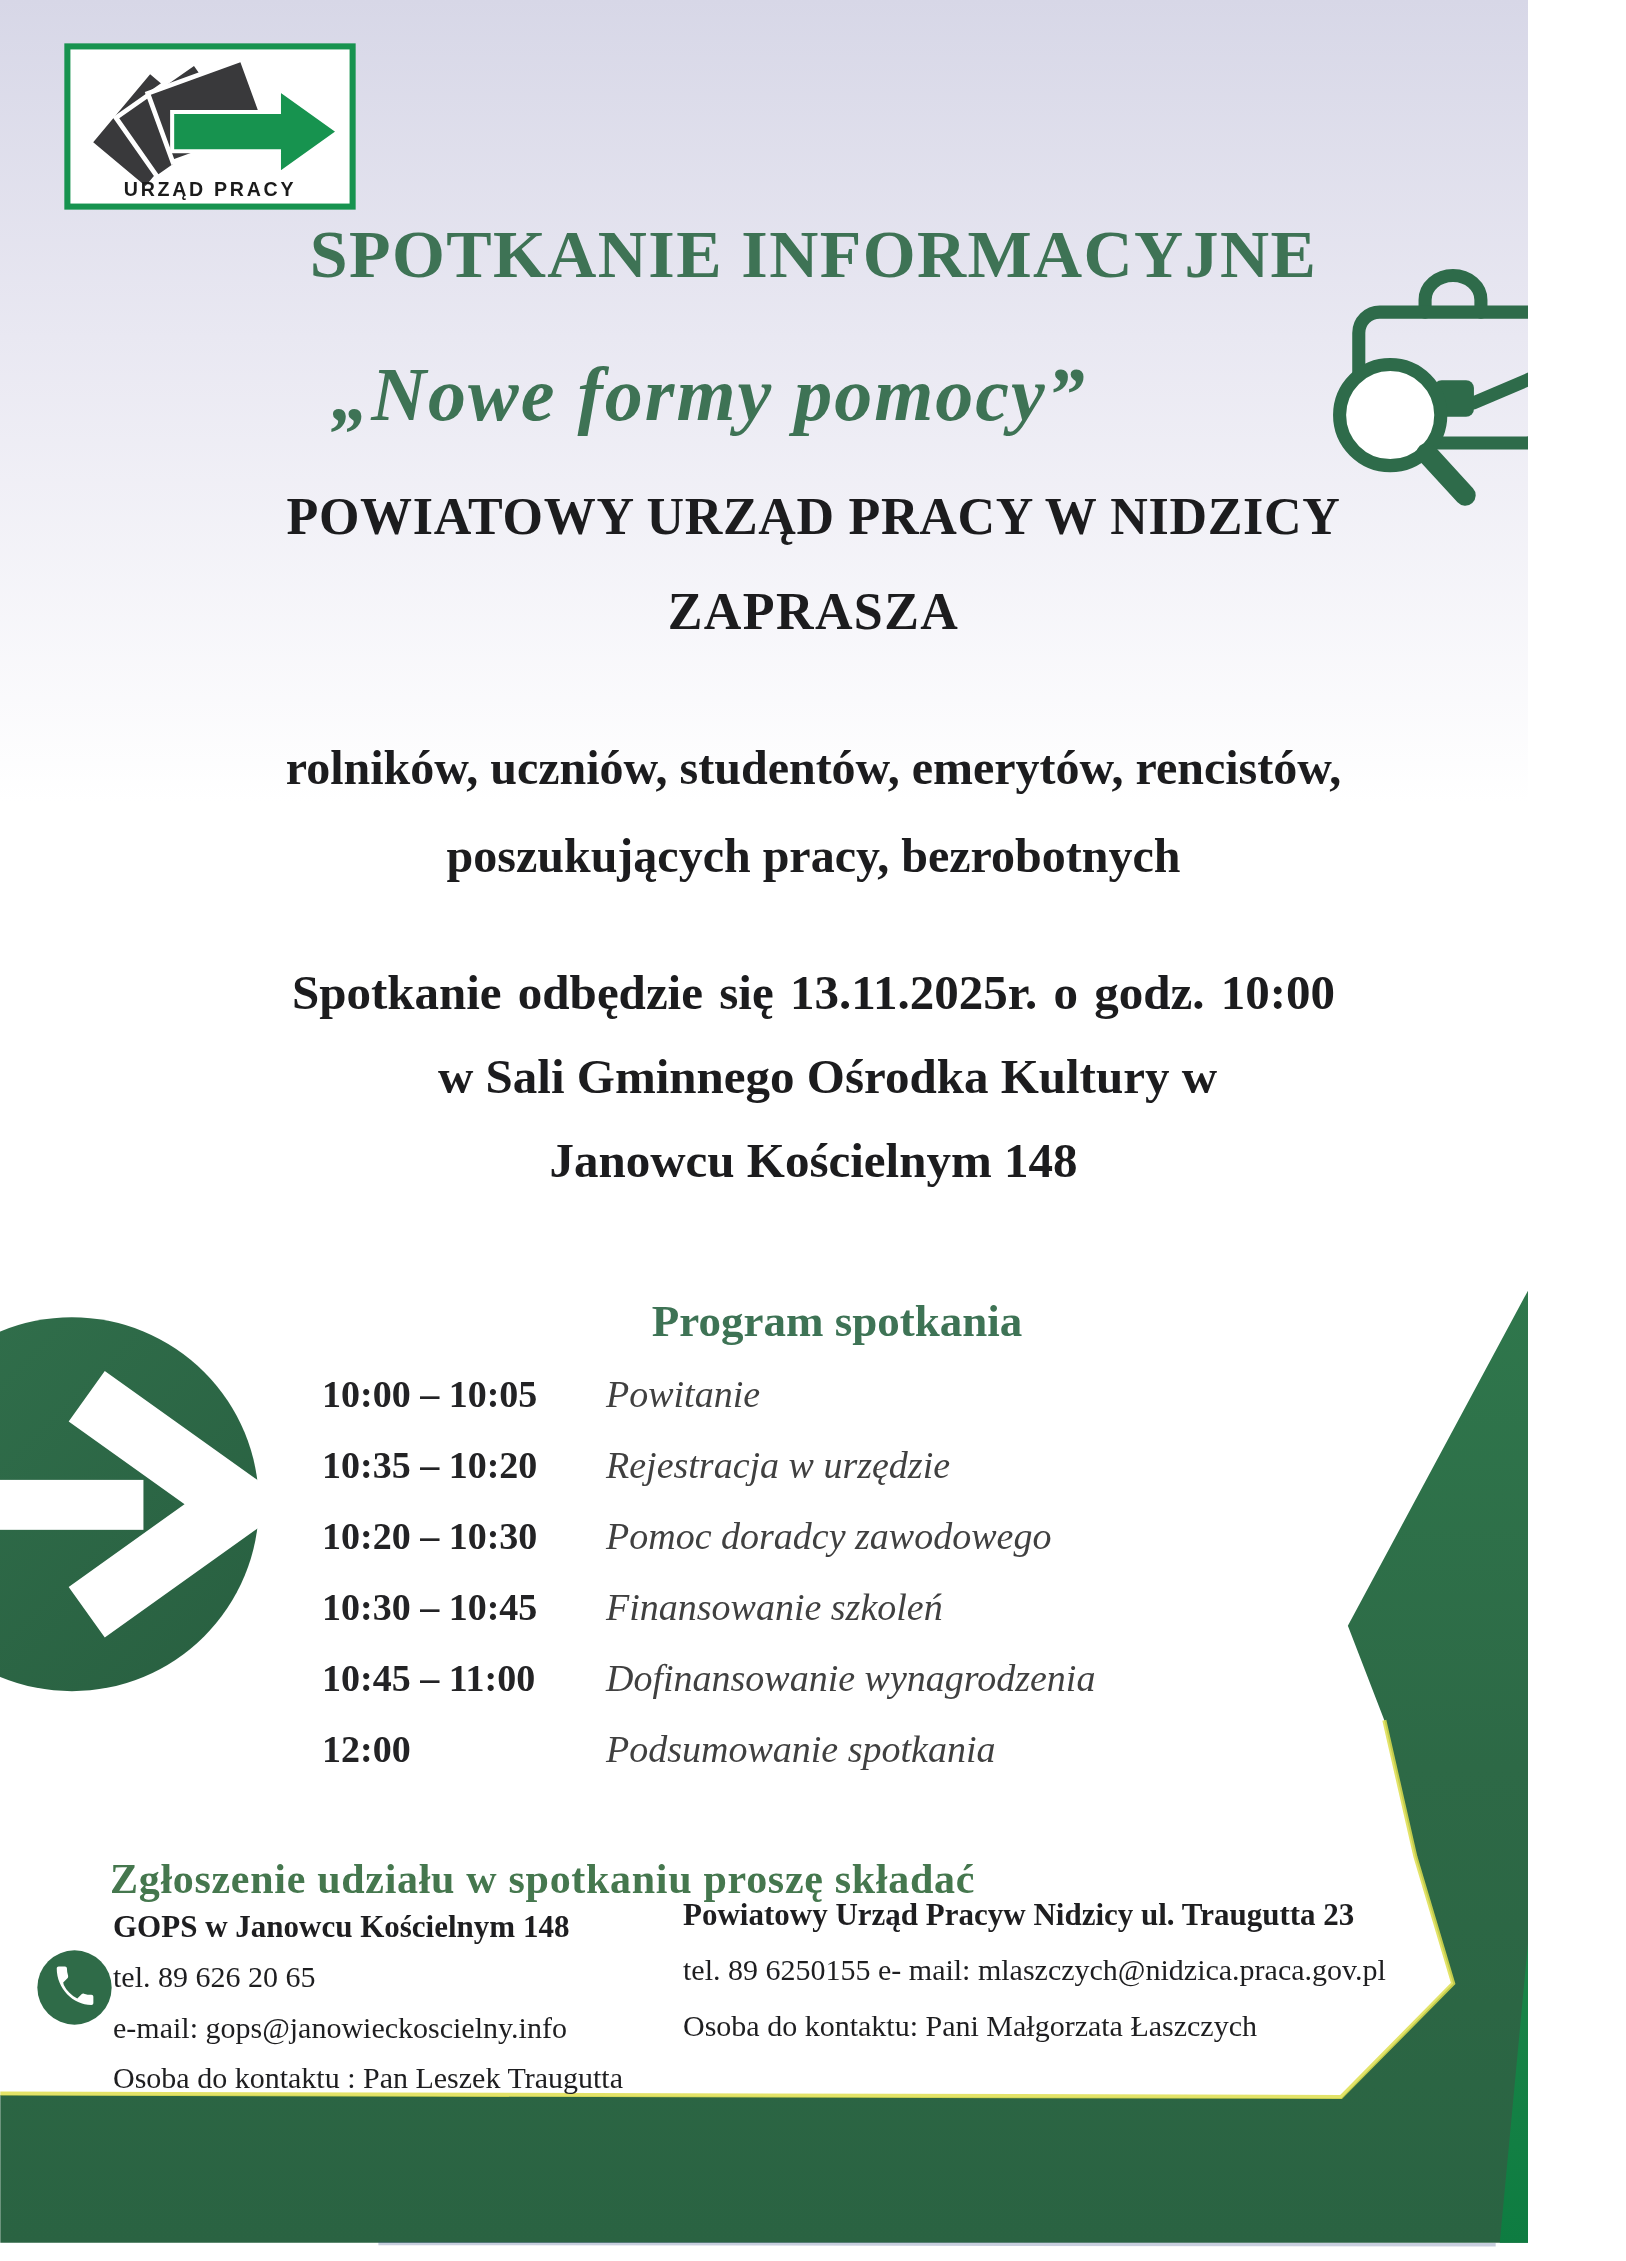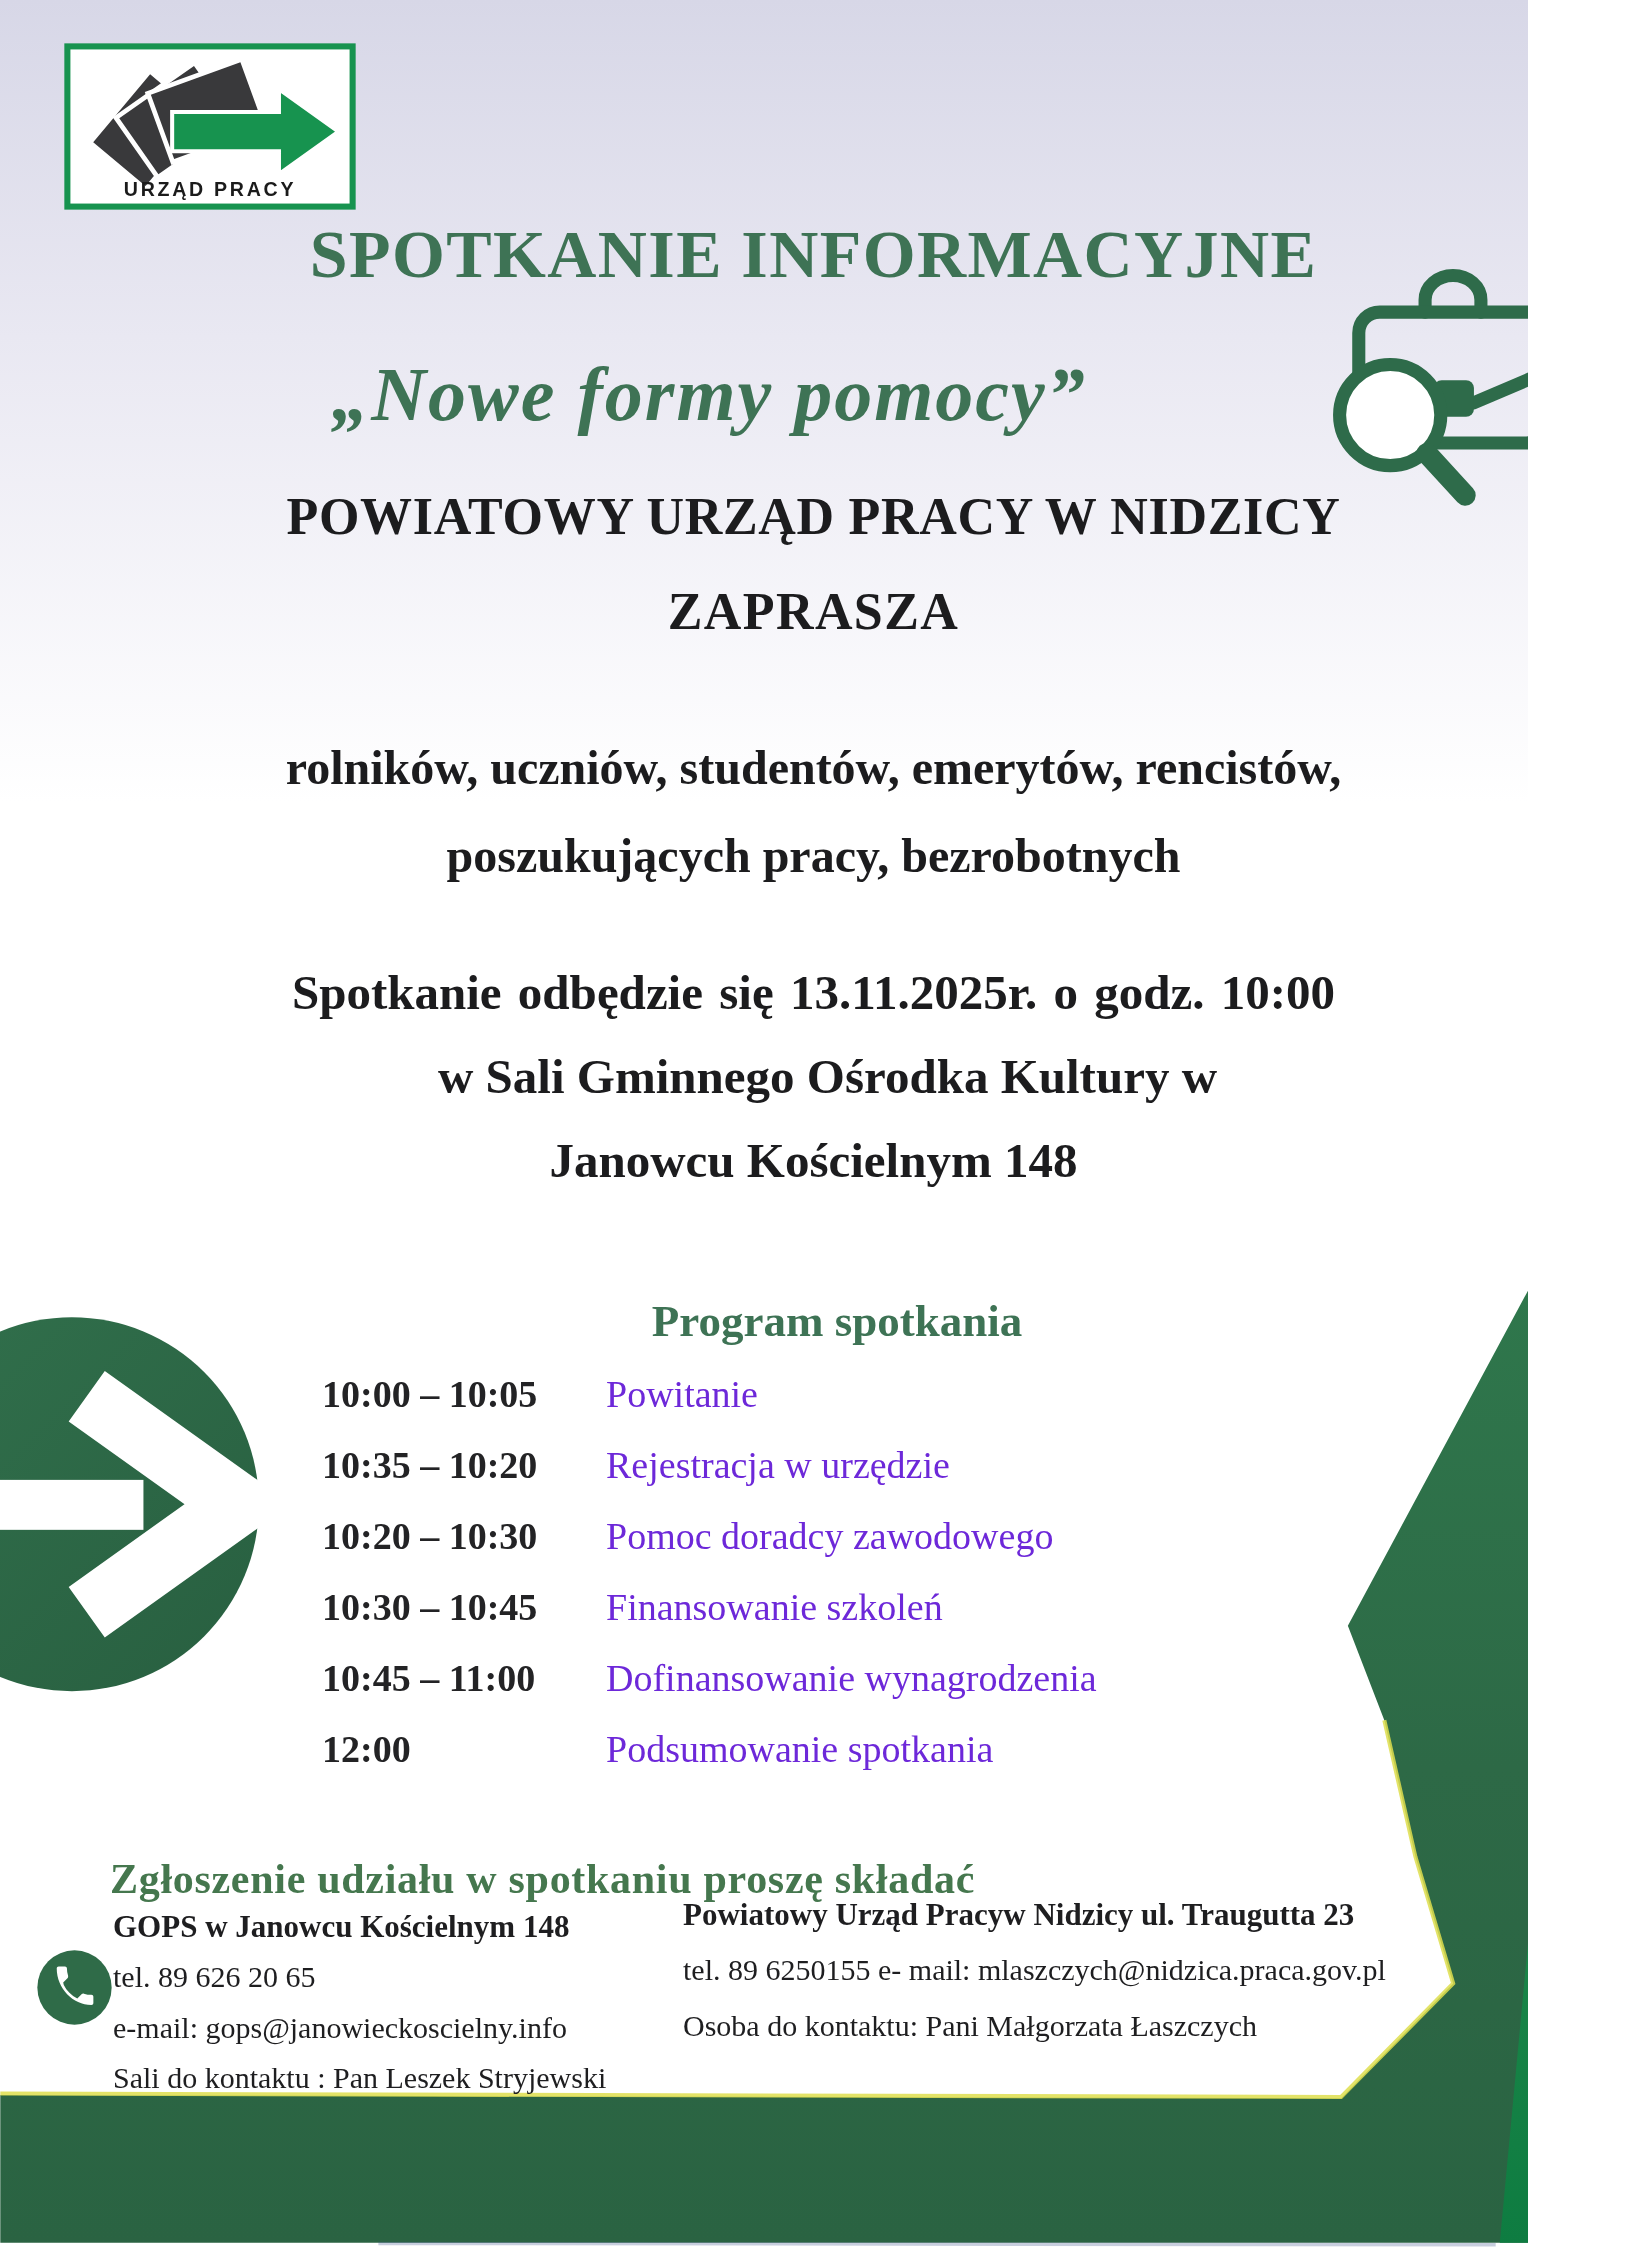--- a/index.html
+++ b/index.html
@@ -34,21 +34,21 @@
   .when1{top:964px;font-size:49px;font-weight:bold;color:#1c1c1e;word-spacing:4px;}
   .when2{top:1048px;font-size:49px;font-weight:bold;color:#1c1c1e;margin-left:14px;}
   .when3{top:1132px;font-size:49px;font-weight:bold;color:#1c1c1e;}
   .prog-head{top:1295px;font-size:45px;font-weight:bold;color:#3e7355;left:162px;width:1350px;text-align:center;}
   .program{
     top:1369px;left:282px;width:1148px;
     display:flex;flex-direction:column;gap:20px;
   }
   .prow{display:flex;align-items:baseline;font-size:38px;line-height:51px;}
   .ptime{width:284px;font-weight:bold;color:#232325;flex:0 0 auto;margin-left:40px;}
-  .pact{color:#6d28d9;}
+  .pact{color:#404040;font-style:italic;}
   .signup-head{top:1855px;left:110px;font-size:42px;font-weight:bold;color:#45774e;letter-spacing:0.7px;}
   .cline{font-size:30px;color:#1e1e20;line-height:1;}
   .cbold{font-weight:bold;}
   .lname{top:1911px;left:113px;font-size:31px;}
   .lphone{top:1962px;left:113px;}
   .lemail{top:2013px;left:113px;}
   .lcontact{top:2063px;left:113px;}
   .rname{top:1899px;left:683px;font-size:31px;}
   .rphone{top:1955px;left:683px;font-size:30px;}
   .rcontact{top:2011px;left:683px;font-size:30px;}
@@ -170,20 +170,20 @@
       <circle cx="57" cy="57" r="55" fill="#2f6b48"></circle>
       <g transform="translate(22,22) scale(2.9)">
         <path fill="#ffffff" d="M6.6 10.8c1.5 3 3.9 5.4 6.9 6.9l2.3-2.3c.3-.3.7-.4 1.1-.2 1.2.4 2.5.6 3.8.6.6 0 1 .4 1 1V20c0 .6-.4 1-1 1C11.3 21 3 12.7 3 2.3 3 1.7 3.4 1.3 4 1.3h3.2c.6 0 1 .4 1 1 0 1.3.2 2.6.6 3.8.1.4 0 .8-.2 1.1l-2.3 2.3z"></path>
       </g>
     </svg>
   </div>
 
   <div class="txt cline cbold lname">GOPS w Janowcu Kościelnym 148</div>
   <div class="txt cline lphone">tel. 89 626 20 65</div>
   <div class="txt cline lemail">e-mail: gops@janowieckoscielny.info</div>
-  <div class="txt cline lcontact">Sali do kontaktu : Pan Leszek Stryjewski</div>
+  <div class="txt cline lcontact">Osoba do kontaktu : Pan Leszek Traugutta</div>
 
   <div class="txt cline cbold rname">Powiatowy Urząd Pracyw Nidzicy ul. Traugutta 23</div>
   <div class="txt cline rphone">tel. 89 6250155   e- mail: mlaszczych@nidzica.praca.gov.pl</div>
   <div class="txt cline rcontact">Osoba do kontaktu: Pani Małgorzata Łaszczych</div>
 
 </div>
 
 
 </body></html>

